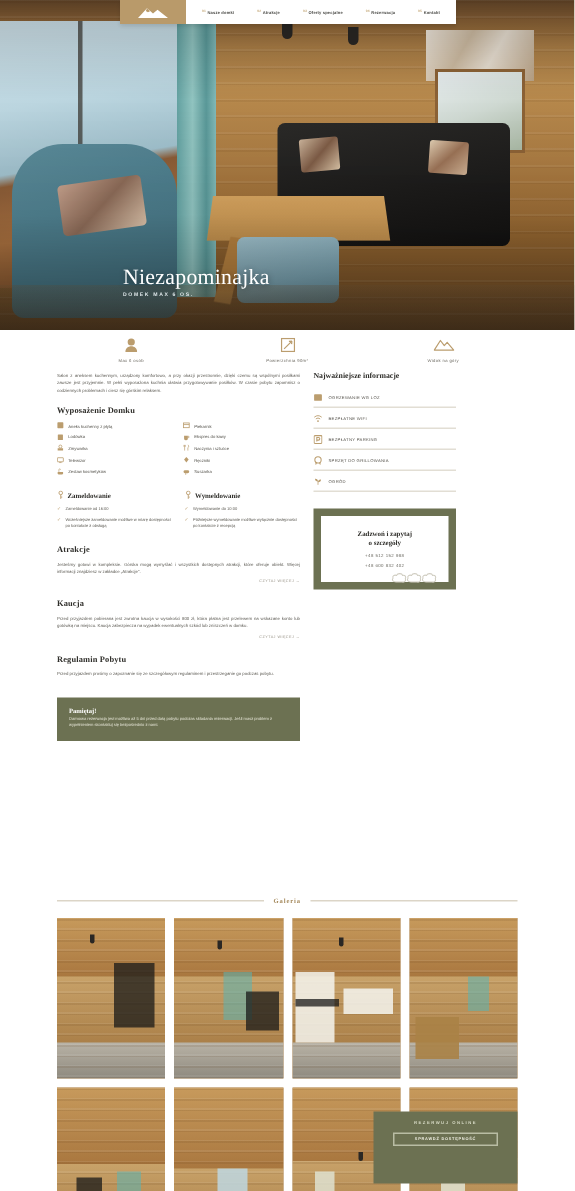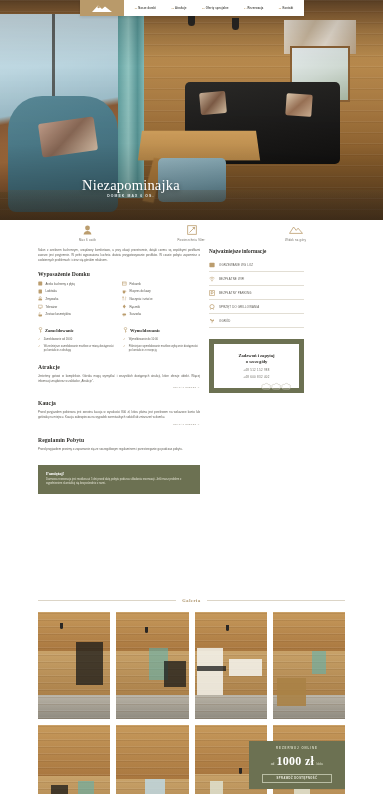--- a/index.html
+++ b/index.html
@@ -153,21 +153,21 @@
   .hero-floor {
     position:absolute; left:0; bottom:0; width:100%; height: 30px;
     background: linear-gradient(180deg, rgba(120,92,60,.25), rgba(80,60,38,.5));
   }
   .hero-shade {
     position:absolute; inset:0;
     background: linear-gradient(180deg, rgba(0,0,0,.18) 0%, rgba(0,0,0,0) 30%, rgba(0,0,0,.05) 65%, rgba(0,0,0,.35) 100%);
   }
 
   .hero-title-wrap {
-    position: absolute; left: 82px; bottom: 22px; z-index: 12; text-align: center;
+    position: absolute; left: 82px; bottom: 22px; z-index: 12;
   }
   .hero-title {
     font-family: "Liberation Serif", serif;
     font-size: 14.5px;
     font-weight: 400;
     color: #ffffff;
     letter-spacing: .2px;
     line-height: 1;
     text-shadow: 0 1px 4px rgba(0,0,0,.45);
   }
@@ -423,25 +423,20 @@
   </div>
 
   <div class="hero-title-wrap">
     <div class="hero-title">Niezapominajka</div>
     <div class="hero-sub">DOMEK MAX 6 OS.</div>
   </div>
 </div>
 
 <div class="price-card">
   <div class="price-kicker">REZERWUJ ONLINE</div>
-  <div class="price-row">
-    <span class="price-from">od</span>
-    <span class="price-value">1000 zł</span>
-    <span class="price-unit">/doba</span>
-  </div>
   <div class="price-btn">SPRAWDŹ DOSTĘPNOŚĆ</div>
 </div>
 
 <div class="navbar">
   <div class="nav-logo">
     <svg width="22" height="9" viewBox="0 0 22 9">
       <path d="M1 8 L7 1.5 L11 5 L14 2.5 L21 8 Z" fill="#fff"></path>
       <path d="M7 1.5 L9 3.5 L7.6 4.2 L6.2 3.3 Z" fill="#b99a6a"></path>
     </svg>
   </div>

